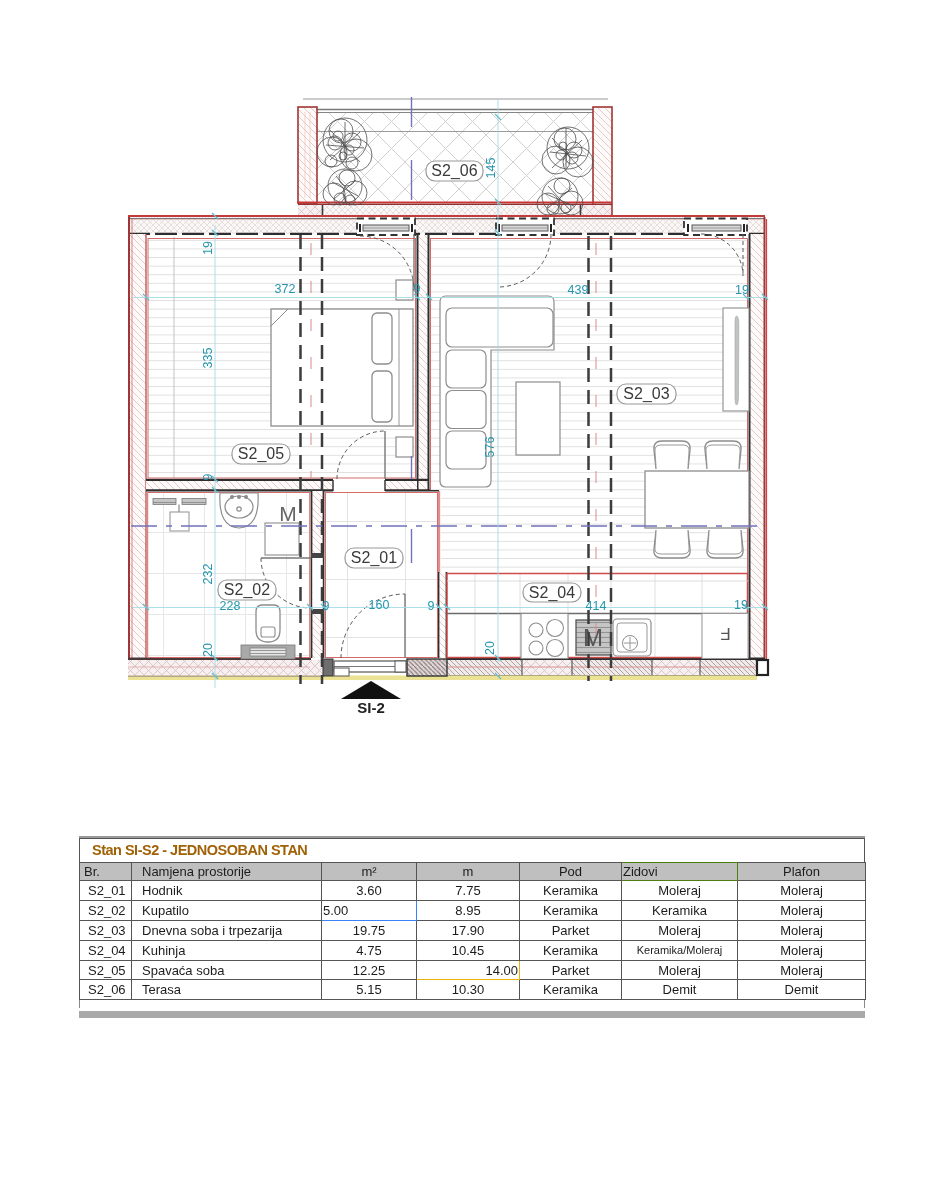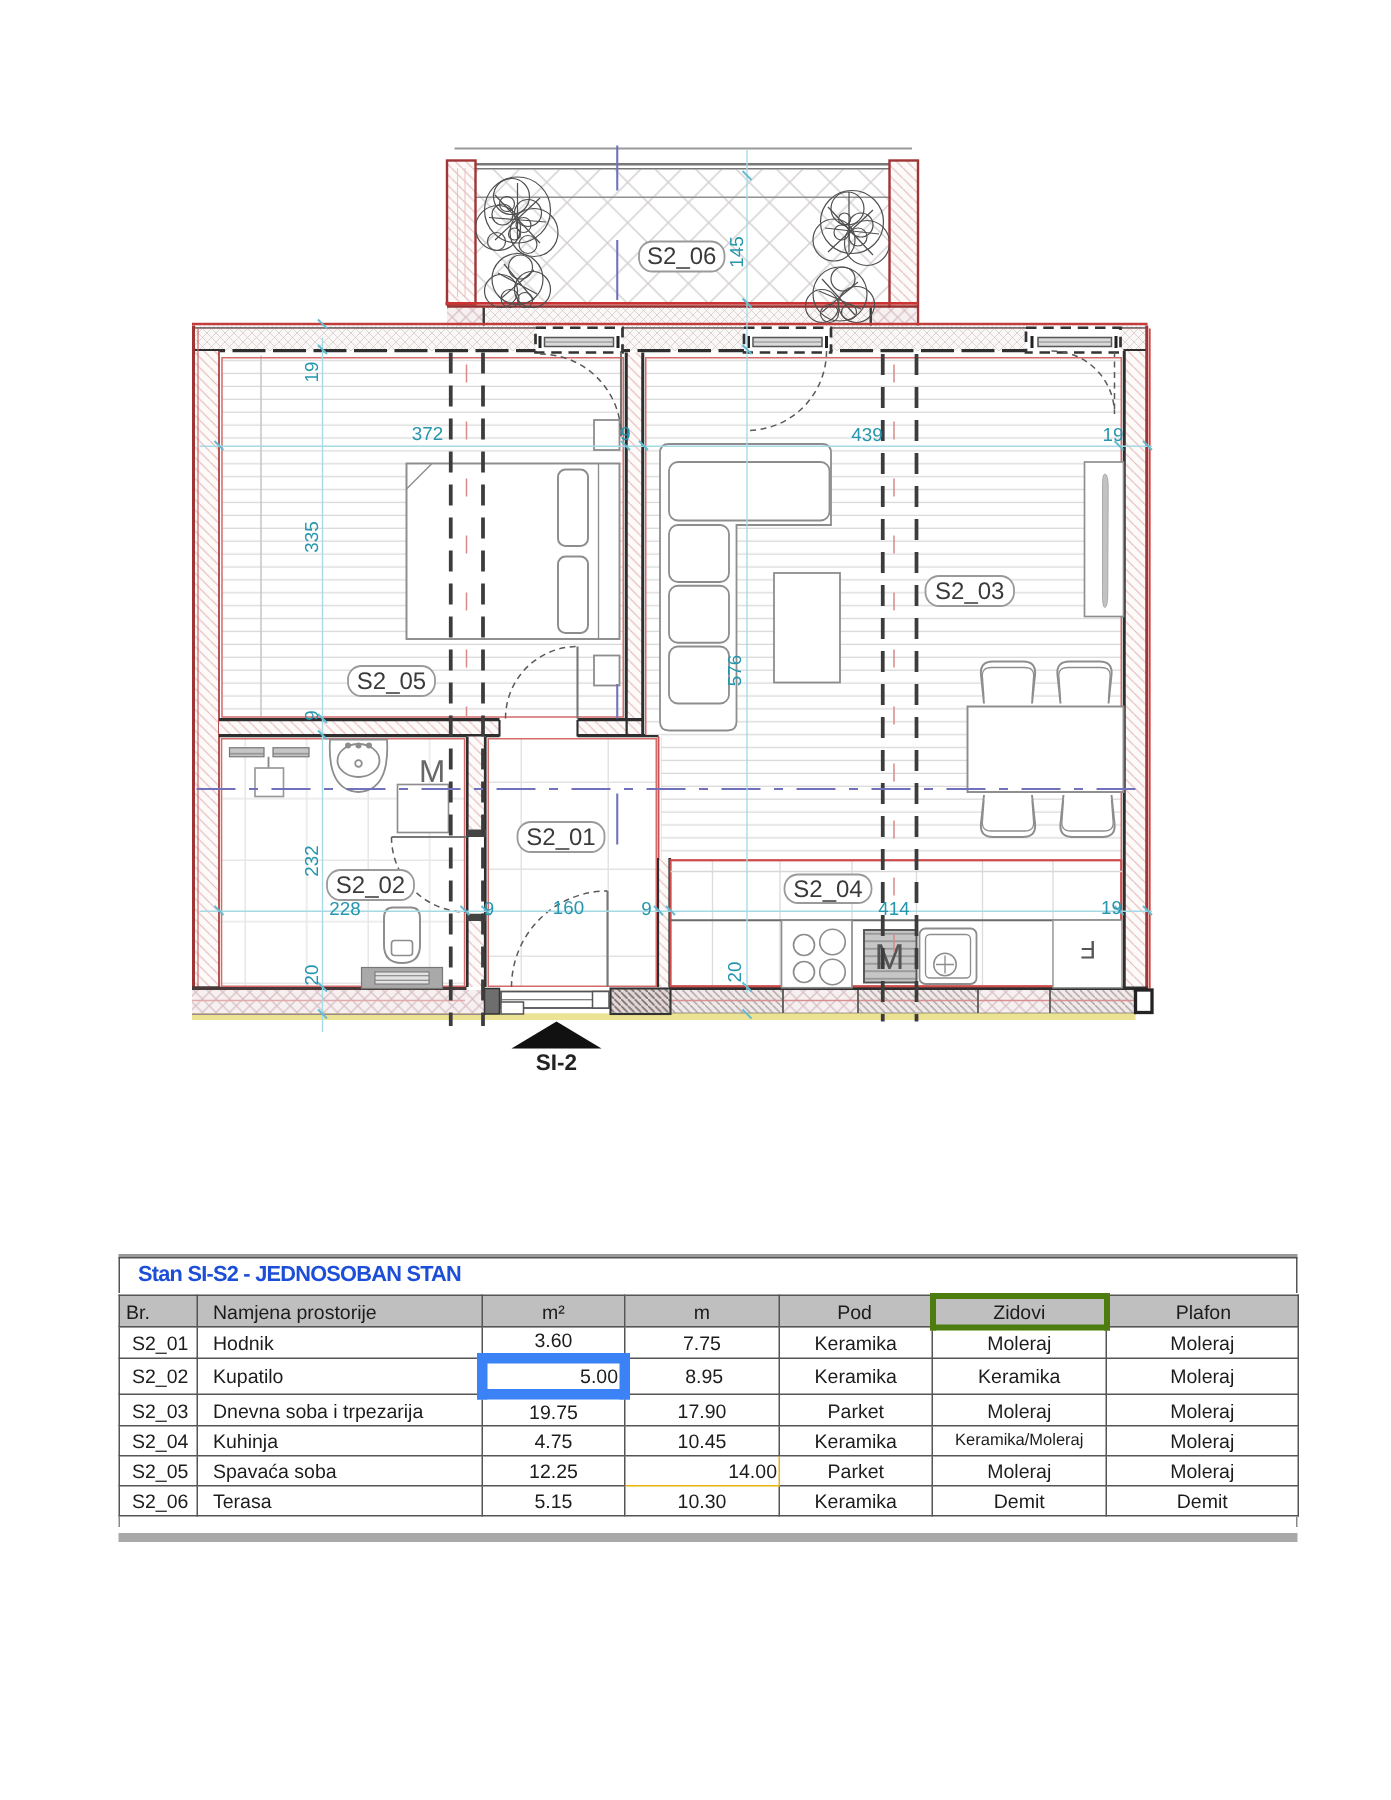--- a/index.html
+++ b/index.html
@@ -475,58 +475,58 @@
 <g>
 <polygon points="371,681 341,699 401,699" fill="#111111"></polygon>
 <text x="371" y="713" text-anchor="middle" font-size="15" font-weight="bold" fill="#222222">SI-2</text>
 </g>
 </svg>
 
 <div style="position:absolute;left:79px;top:836px;width:786px;">
 
 <div style="height:1.5px;background:#9a9a9a;"></div>
 
-<div style="border-left:1px solid #555;border-right:1px solid #555;border-top:1px solid #555;height:23px;font-size:14.5px;letter-spacing:-0.5px;font-weight:bold;color:#1d4ed8;padding-left:12px;line-height:23px;">Stan SI-S2 - JEDNOSOBAN STAN</div>
+<div style="border-left:1px solid #555;border-right:1px solid #555;border-top:1px solid #555;height:23px;font-size:14.5px;letter-spacing:-0.5px;font-weight:bold;color:#a16207;padding-left:12px;line-height:23px;">Stan SI-S2 - JEDNOSOBAN STAN</div>
 
 <table style="border-collapse:collapse;width:786px;table-layout:fixed;font-size:13px;color:#1c1c1c;">
 <colgroup>
           <col style="width:52px">
           <col style="width:190px">
           <col style="width:95px">
           <col style="width:103px">
           <col style="width:102px">
           <col style="width:116px">
           <col style="width:128px">
         </colgroup>
 
 <tbody>
 <tr style="background:#bfbfbf;height:18.5px;">
 <td style="border:1px solid #555;padding-left:4px;">Br.</td>
 <td style="border:1px solid #555;padding-left:10px;">Namjena prostorije</td>
 <td style="border:1px solid #555;text-align:center;">m²</td>
 <td style="border:1px solid #555;text-align:center;">m</td>
 <td style="border:1px solid #555;text-align:center;">Pod</td>
-<td style="border:4px solid #4d7c0f;text-align:center;">Zidovi</td>
+<td style="border:1px solid #4d7c0f;text-align:left;">Zidovi</td>
 <td style="border:1px solid #555;text-align:center;">Plafon</td>
 </tr>
 
 <tr style="height:19.9px;">
 <td style="border:1px solid #555;padding-left:8px;">S2_01</td>
 <td style="border:1px solid #555;padding-left:10px;">Hodnik</td>
 <td style="border:1px solid #555;text-align:center;">3.60</td>
 <td style="border:1px solid #555;text-align:center;">7.75</td>
 <td style="border:1px solid #555;text-align:center;">Keramika</td>
 <td style="border:1px solid #555;text-align:center;">Moleraj</td>
 <td style="border:1px solid #555;text-align:center;">Moleraj</td>
 </tr>
 
 <tr style="height:19.9px;">
 <td style="border:1px solid #555;padding-left:8px;">S2_02</td>
 <td style="border:1px solid #555;padding-left:10px;">Kupatilo</td>
-<td style="border:7px solid #3b82f6;text-align:right;">5.00</td>
+<td style="border:1px solid #3b82f6;text-align:left;">5.00</td>
 <td style="border:1px solid #555;text-align:center;">8.95</td>
 <td style="border:1px solid #555;text-align:center;">Keramika</td>
 <td style="border:1px solid #555;text-align:center;">Keramika</td>
 <td style="border:1px solid #555;text-align:center;">Moleraj</td>
 </tr>
 
 <tr style="height:19.9px;">
 <td style="border:1px solid #555;padding-left:8px;">S2_03</td>
 <td style="border:1px solid #555;padding-left:10px;">Dnevna soba i trpezarija</td>
 <td style="border:1px solid #555;text-align:center;">19.75</td>

